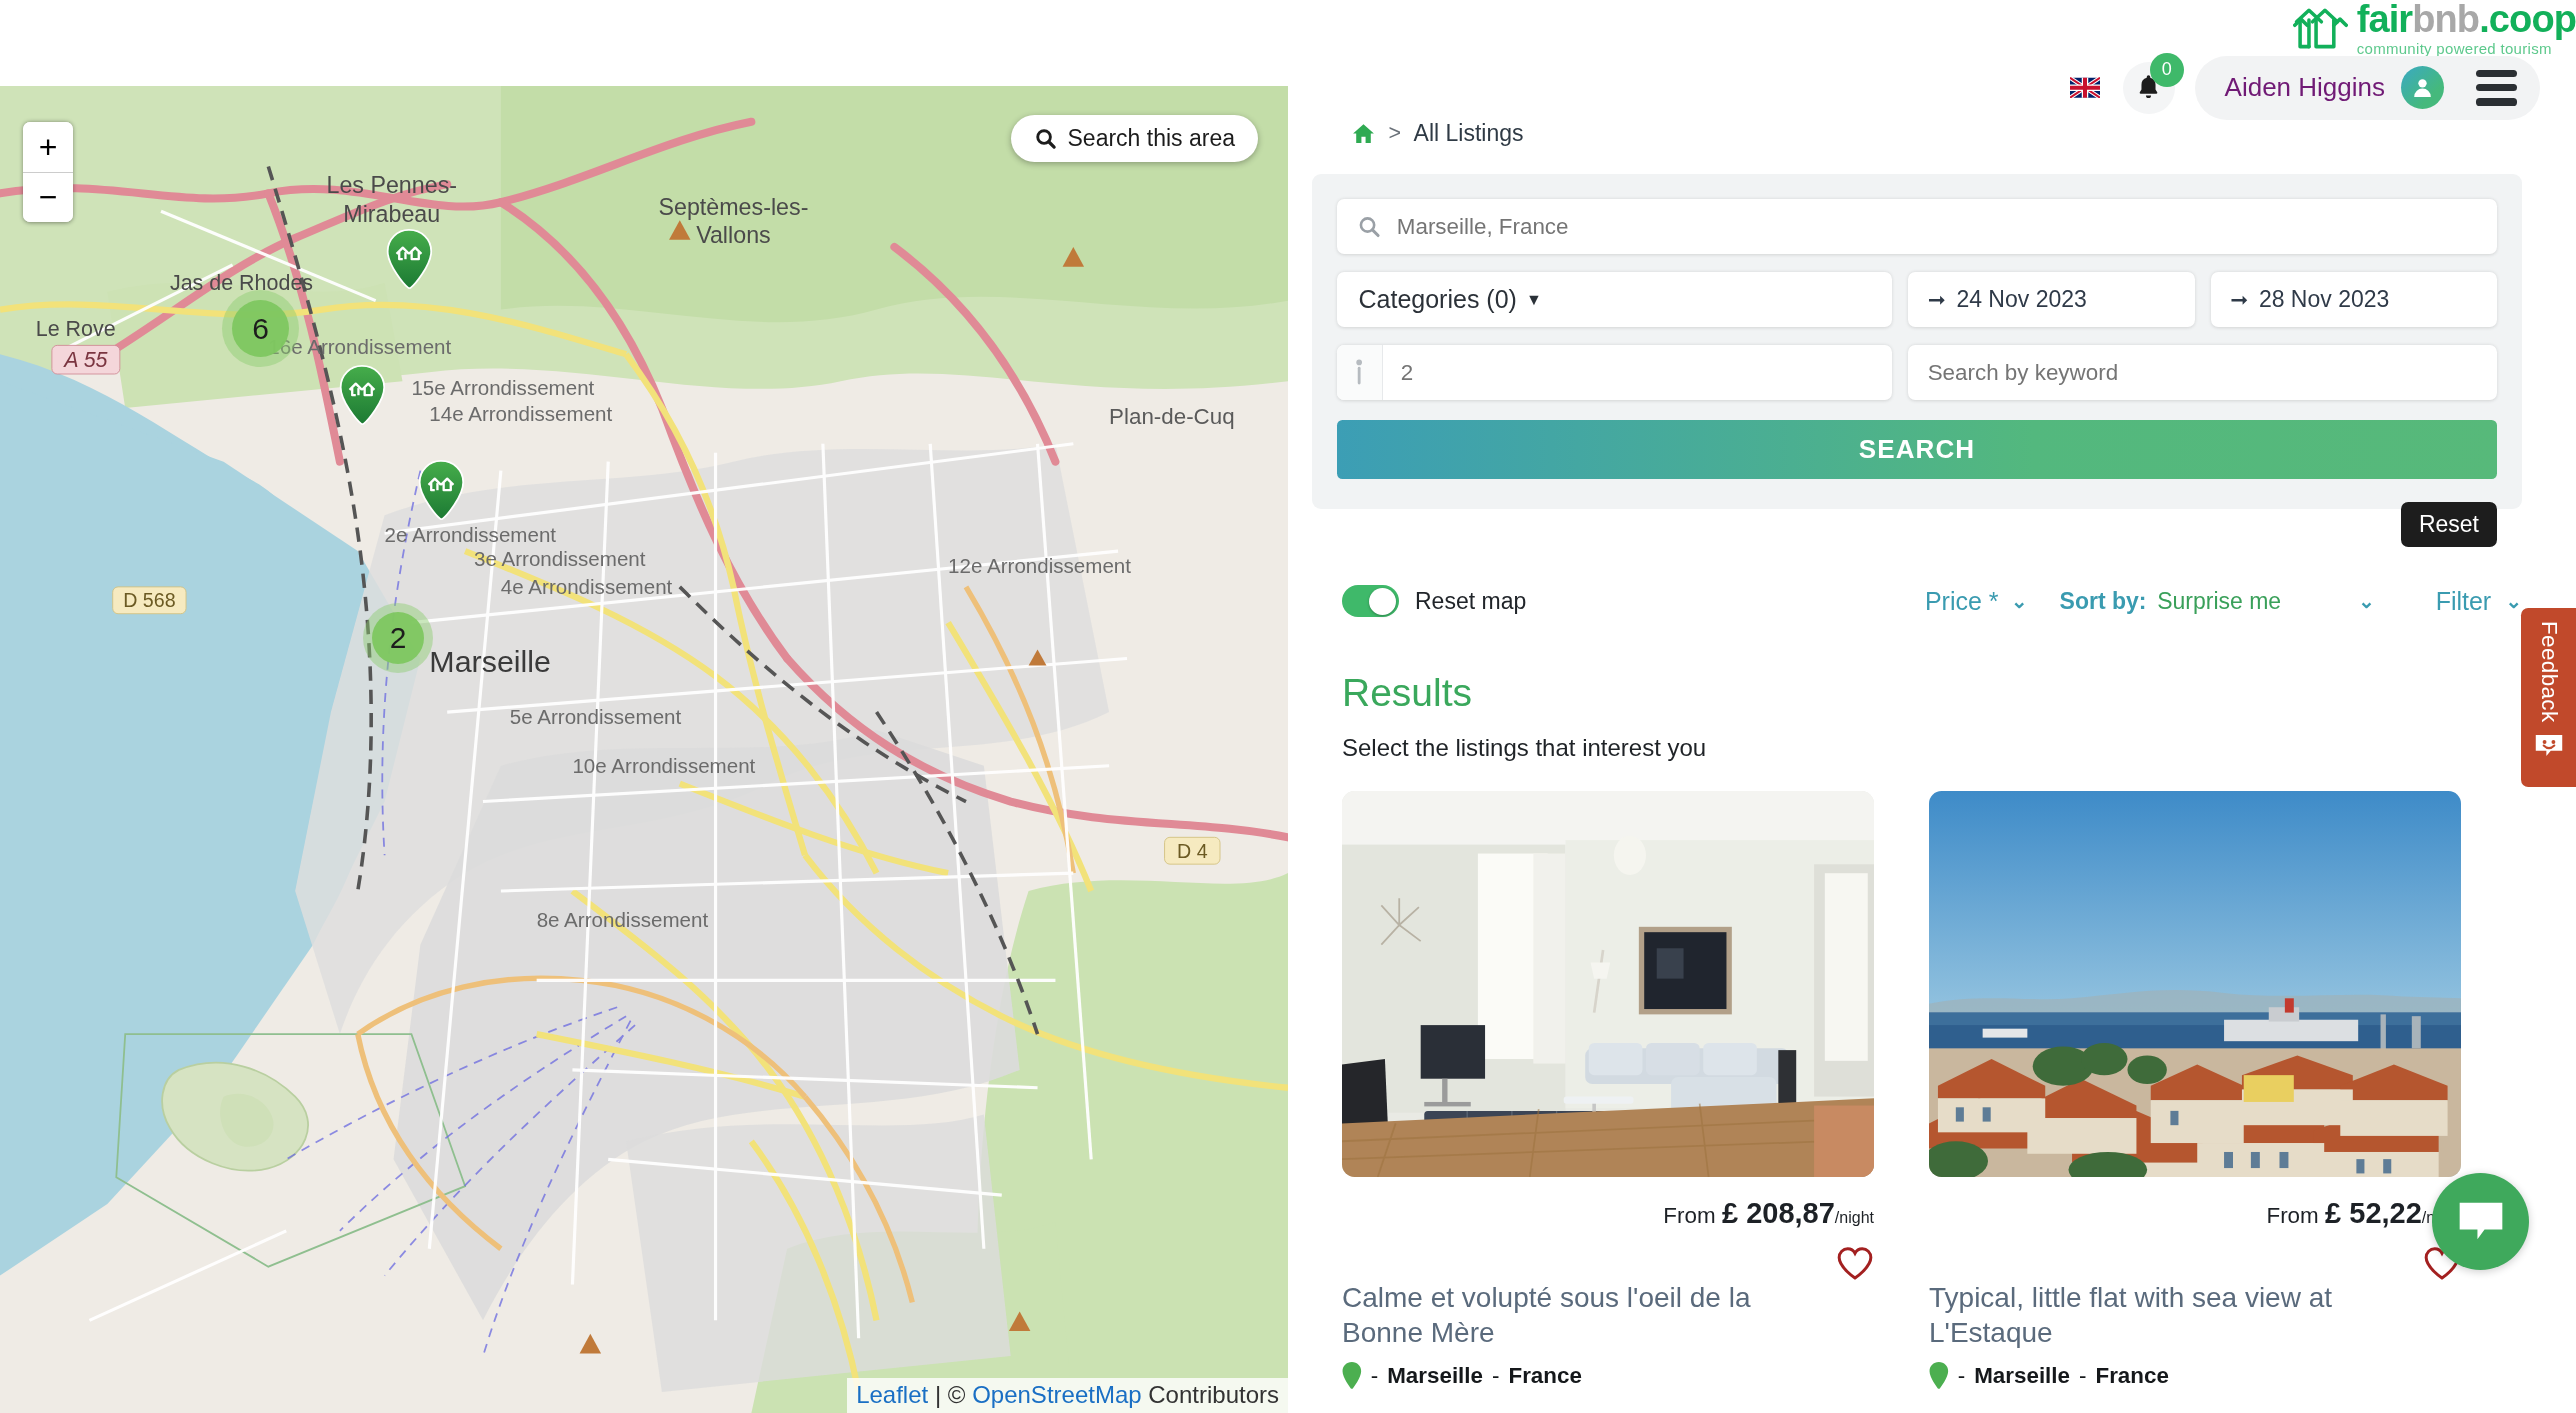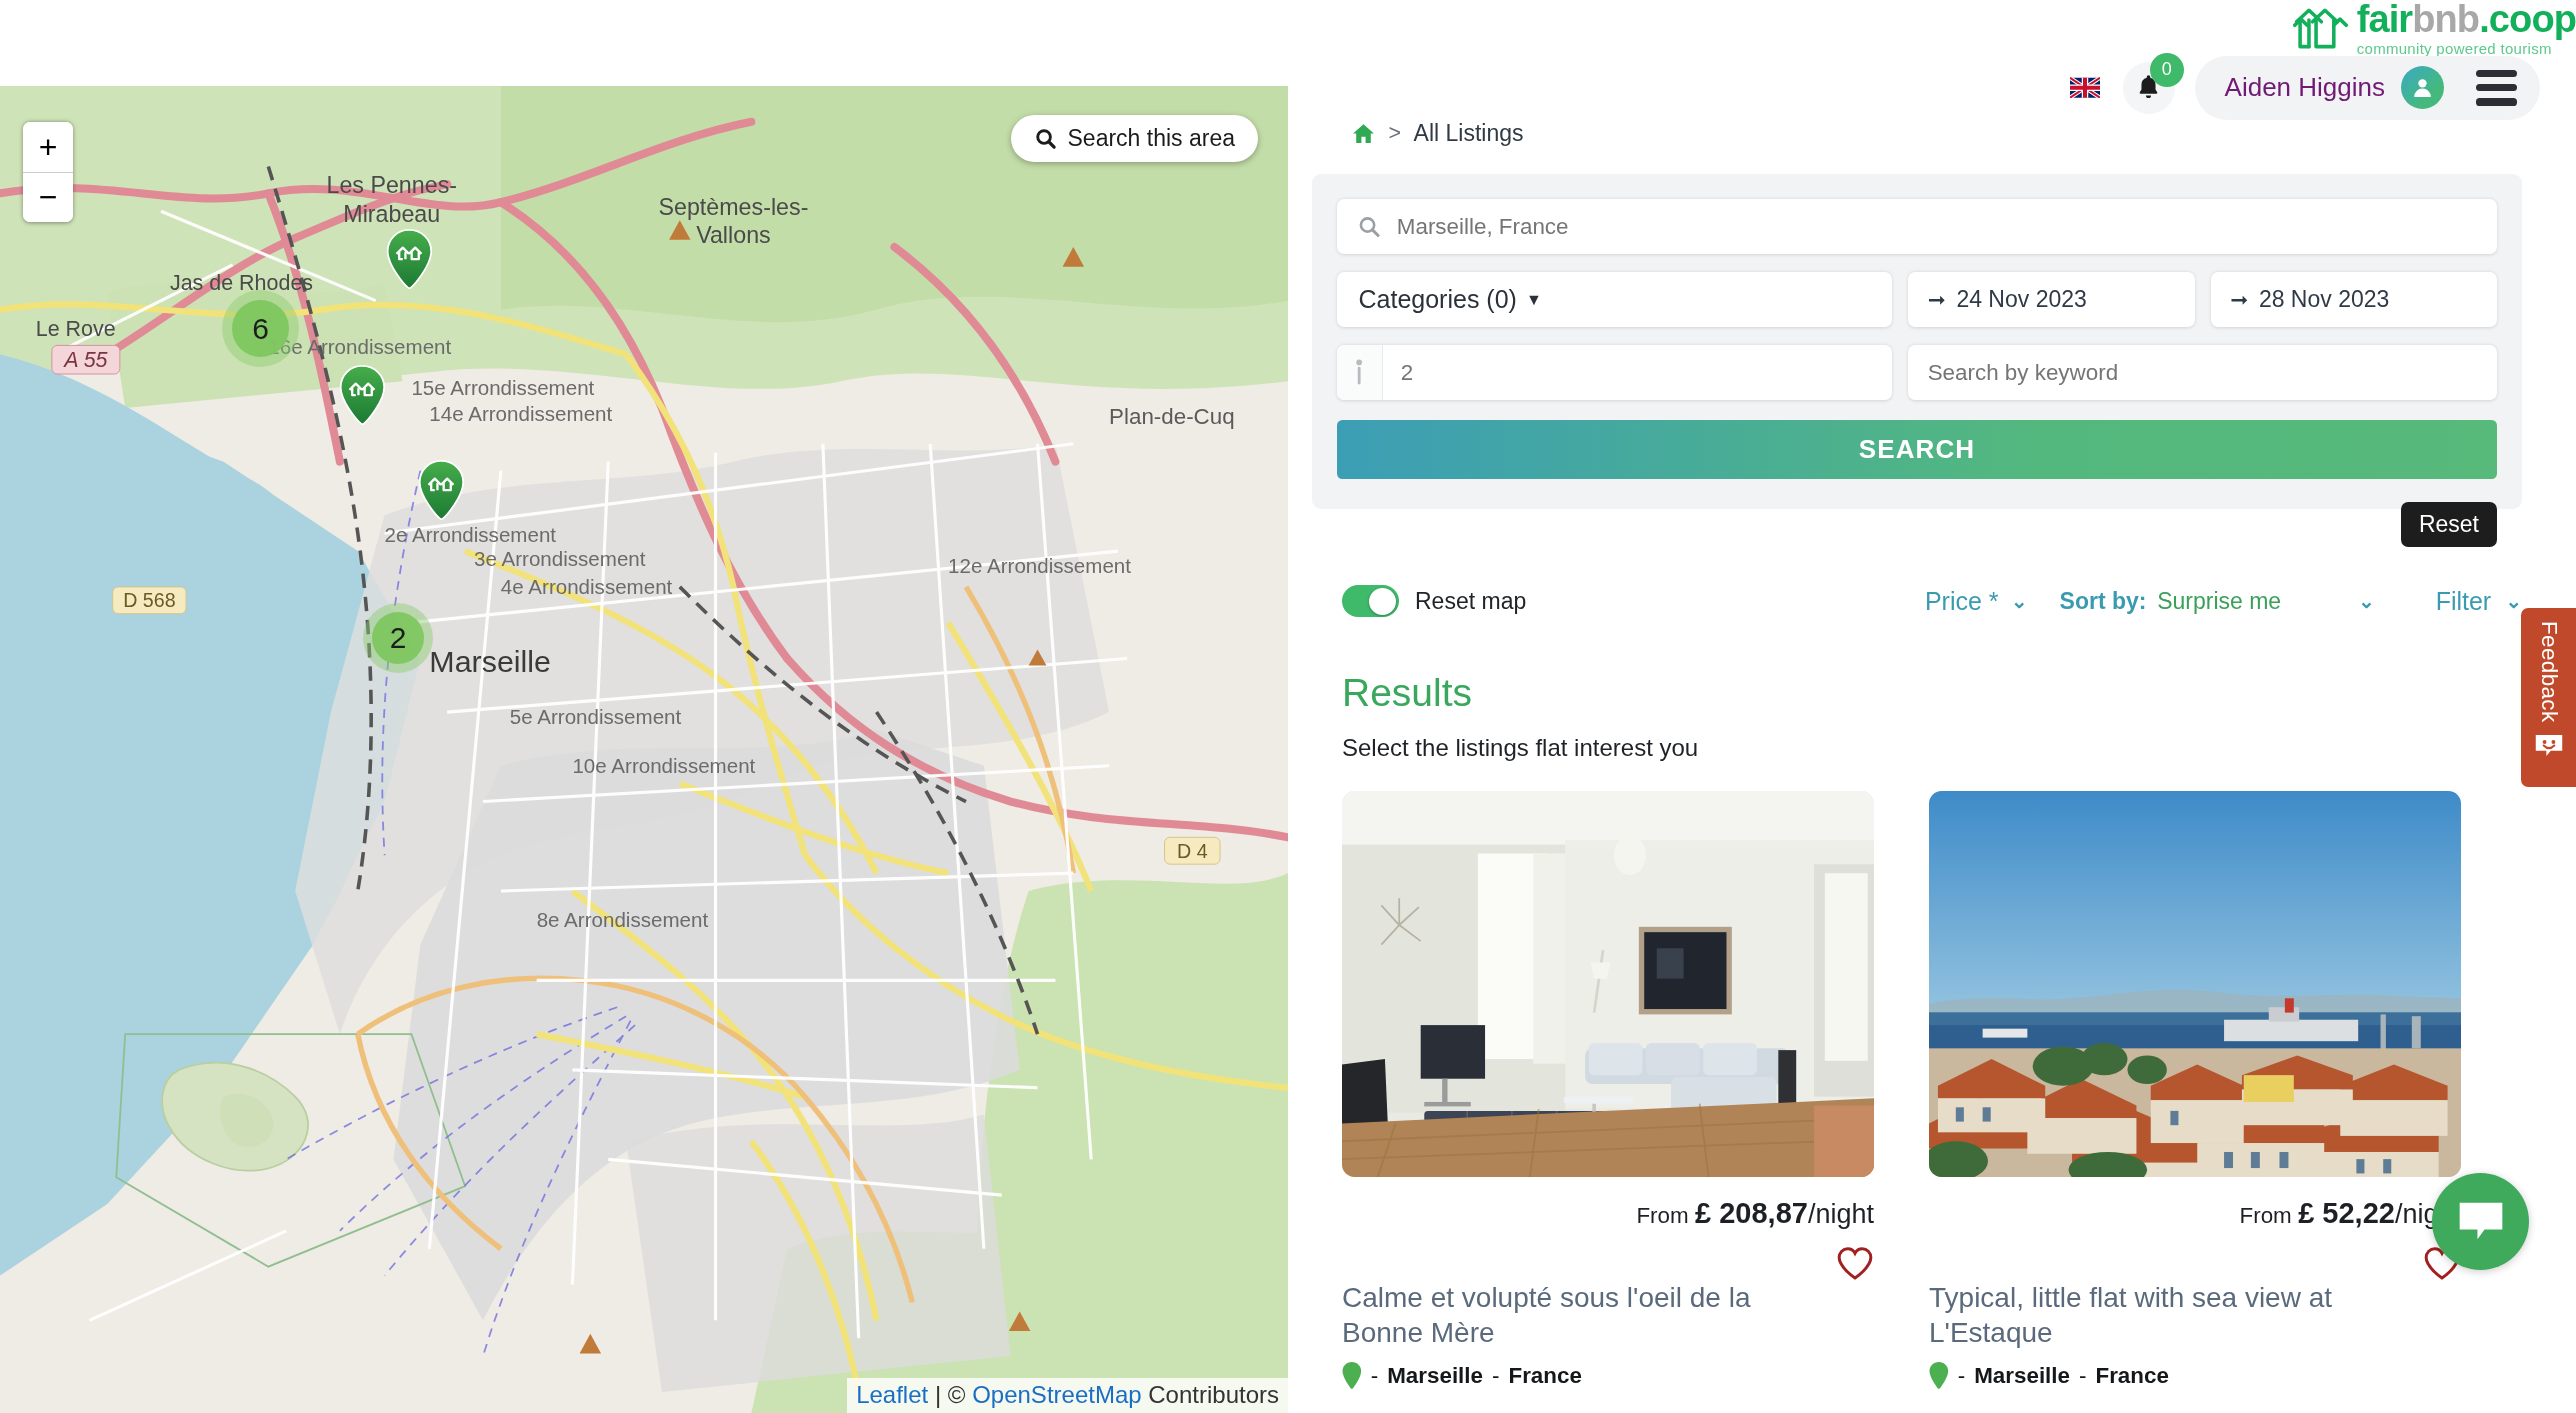--- a/index.html
+++ b/index.html
@@ -204,21 +204,21 @@
   
   .results-h { margin: 47px 0 0 54px; font-size: 39px; color: #3aa85c; font-weight: 500; }
   .results-sub { margin: 19.7px 0 0 54px; font-size: 24px; color: #1f2327; }
 
   .cards { display: flex; gap: 55px; margin: 29px 0 0 54px; }
   .card { width: 532px; }
   .card-img { width: 532px; height: 386px; border-radius: 12.5px; overflow: hidden; position: relative; cursor:pointer;}
   .price-line { text-align: right; margin-top: 19.7px; font-size: 23px; color: #1d2126; }
   .price-line .from { font-size: 22.4px; }
   .price-line .amt { font-size: 29px; font-weight: bold; }
-  .price-line .per { font-size: 27px; }
+  .price-line .per { font-size: 16px; }
   .card-body { display: flex; align-items: flex-start; margin-top: 5.4px; }
   .card-title {
     font-size: 28px; color: #5a6a7c; line-height: 1.22; flex: 1; cursor:pointer;margin-top:46px;
   }
   .heart { width: 38px; height: 38px; margin-left: 14.3px; margin-top: 9px; flex:0 0 auto; cursor:pointer;}
   .card-loc { display: flex; align-items: center; gap: 9px; margin-top: 12.5px; font-size: 22.4px; color: #15181b; font-weight: bold; }
   .card-loc .dash { font-weight: normal; color:#15181b; }
 
   
   .feedback-tab {
@@ -569,21 +569,21 @@
       </div>
       <span class="chev" style="margin-left:77px;">⌄</span>
       <div class="filter-sel">
         <span>Filter</span>
         <span class="chev">⌄</span>
       </div>
     </div>
   </div>
 
   <div class="results-h">Results</div>
-  <div class="results-sub">Select the listings flat interest you</div>
+  <div class="results-sub">Select the listings that interest you</div>
 
   <div class="cards">
 
     <div class="card">
       <div class="card-img">
         <svg viewBox="0 0 595 432" preserveAspectRatio="none" width="532" height="386">
           <rect width="595" height="432" fill="#e9eae4"></rect>
           <rect x="0" y="0" width="595" height="70" fill="#f4f4f1"></rect>
           <rect x="0" y="60" width="250" height="300" fill="#e3e5dd"></rect>
           <rect x="250" y="55" width="345" height="300" fill="#eceee7"></rect>

